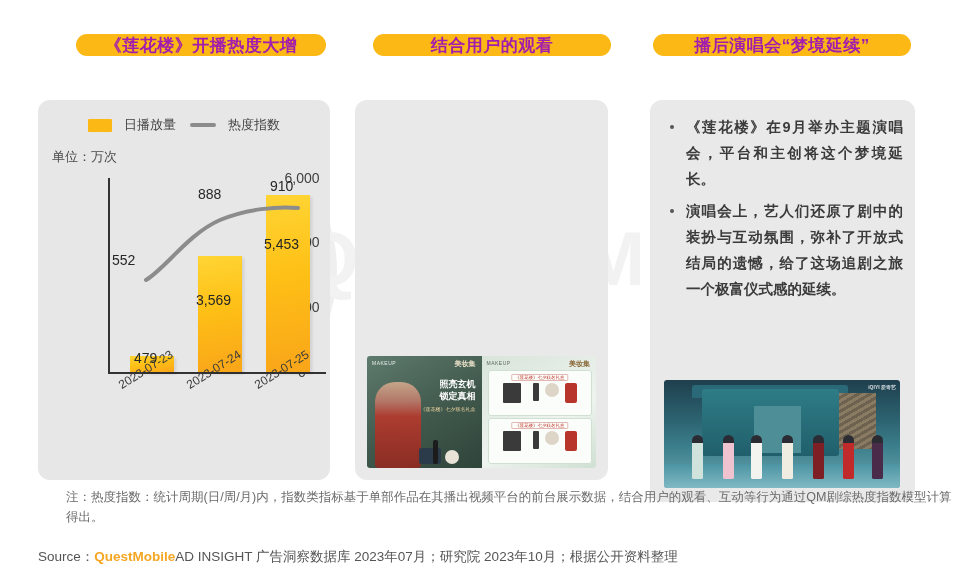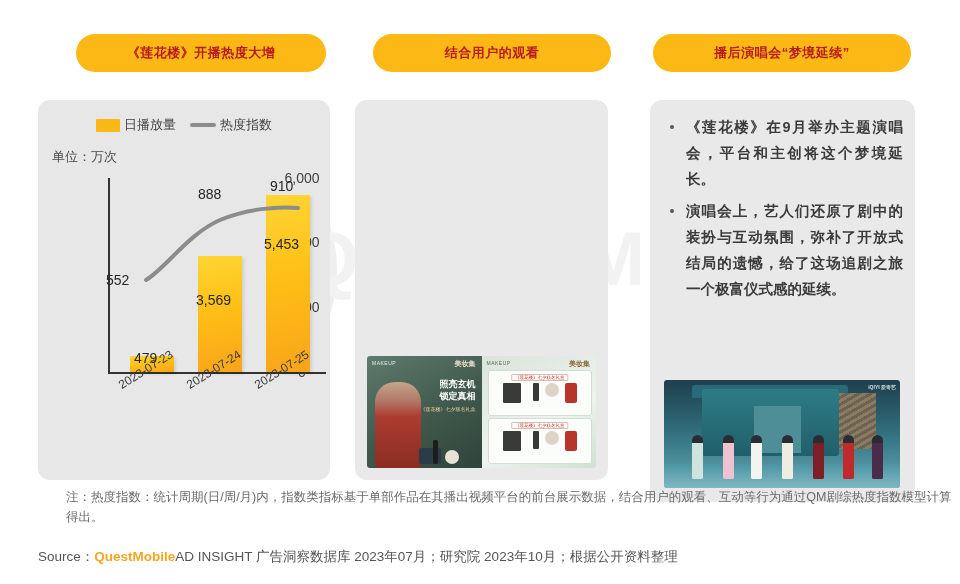--- a/index.html
+++ b/index.html
@@ -50,25 +50,25 @@
   }
   .wm-rings span:nth-child(1) { width: 60px;  height: 60px;  }
   .wm-rings span:nth-child(2) { width: 130px; height: 130px; }
   .wm-rings span:nth-child(3) { width: 200px; height: 200px; }
   .wm-rings span:nth-child(4) { width: 270px; height: 270px; }
 
   
   .pill {
     position: absolute;
     top: 34px;
-    height: 38px;
+    height: 22px;
     border-radius: 19px;
     background: #fcb814;
-    color: #b91c1c;
-    font-size: 13px;
+    color: #a21caf;
+    font-size: 17px;
     font-weight: 700;
     display: flex;
     align-items: center;
     justify-content: center;
     z-index: 3;
     letter-spacing: .5px;
   }
   #pill-1 { left: 76px;  width: 250px; }
   #pill-2 { left: 373px; width: 238px; }
   #pill-3 { left: 653px; width: 258px; }
@@ -89,21 +89,21 @@
   .chart-legend {
     position: absolute;
     top: 16px; left: 0; width: 100%;
     display: flex;
     justify-content: center;
     align-items: center;
     gap: 14px;
     font-size: 13px;
     color: #444;
   }
-  .legend-item { display: flex; align-items: center; gap: 4px; }
+  .legend-item { display: flex; align-items: center; gap: 12px; }
   .legend-swatch-bar {
     width: 24px; height: 13px; background: #fcb814; border-radius: 1px;
   }
   .legend-swatch-line {
     width: 26px; height: 4px; background: #8c8c8c; border-radius: 2px;
   }
   .chart-unit {
     position: absolute;
     left: 14px; top: 48px;
     font-size: 13px;
@@ -354,21 +354,21 @@
     <div class="bar" style="left:228px; width:44px; height:177px; bottom:38px;"></div>
 
     <div class="bar-label" style="left:96px; top:178px;">479</div>
     <div class="bar-label" style="left:158px; top:120px;">3,569</div>
     <div class="bar-label" style="left:226px; top:64px;">5,453</div>
 
     <svg width="292" height="238" style="position:absolute;left:0;top:0;overflow:visible;">
       <path d="M 108 108 C 128 96, 150 62, 182 48 C 208 37, 240 34, 260 36" fill="none" stroke="#8c8c8c" stroke-width="4" stroke-linecap="round"></path>
     </svg>
 
-    <div class="line-label" style="left:68px; top:80px;margin-top:20px;">552</div>
+    <div class="line-label" style="left:74px; top:80px;">552</div>
     <div class="line-label" style="left:160px; top:14px;">888</div>
     <div class="line-label" style="left:232px; top:6px;">910</div>
 
     <div class="x-tick" style="left:78px;  top:208px;">2023-07-23</div>
     <div class="x-tick" style="left:146px; top:208px;">2023-07-24</div>
     <div class="x-tick" style="left:214px; top:208px;">2023-07-25</div>
   </div>
 </div>
 
 <div class="panel" id="panel-mid">

